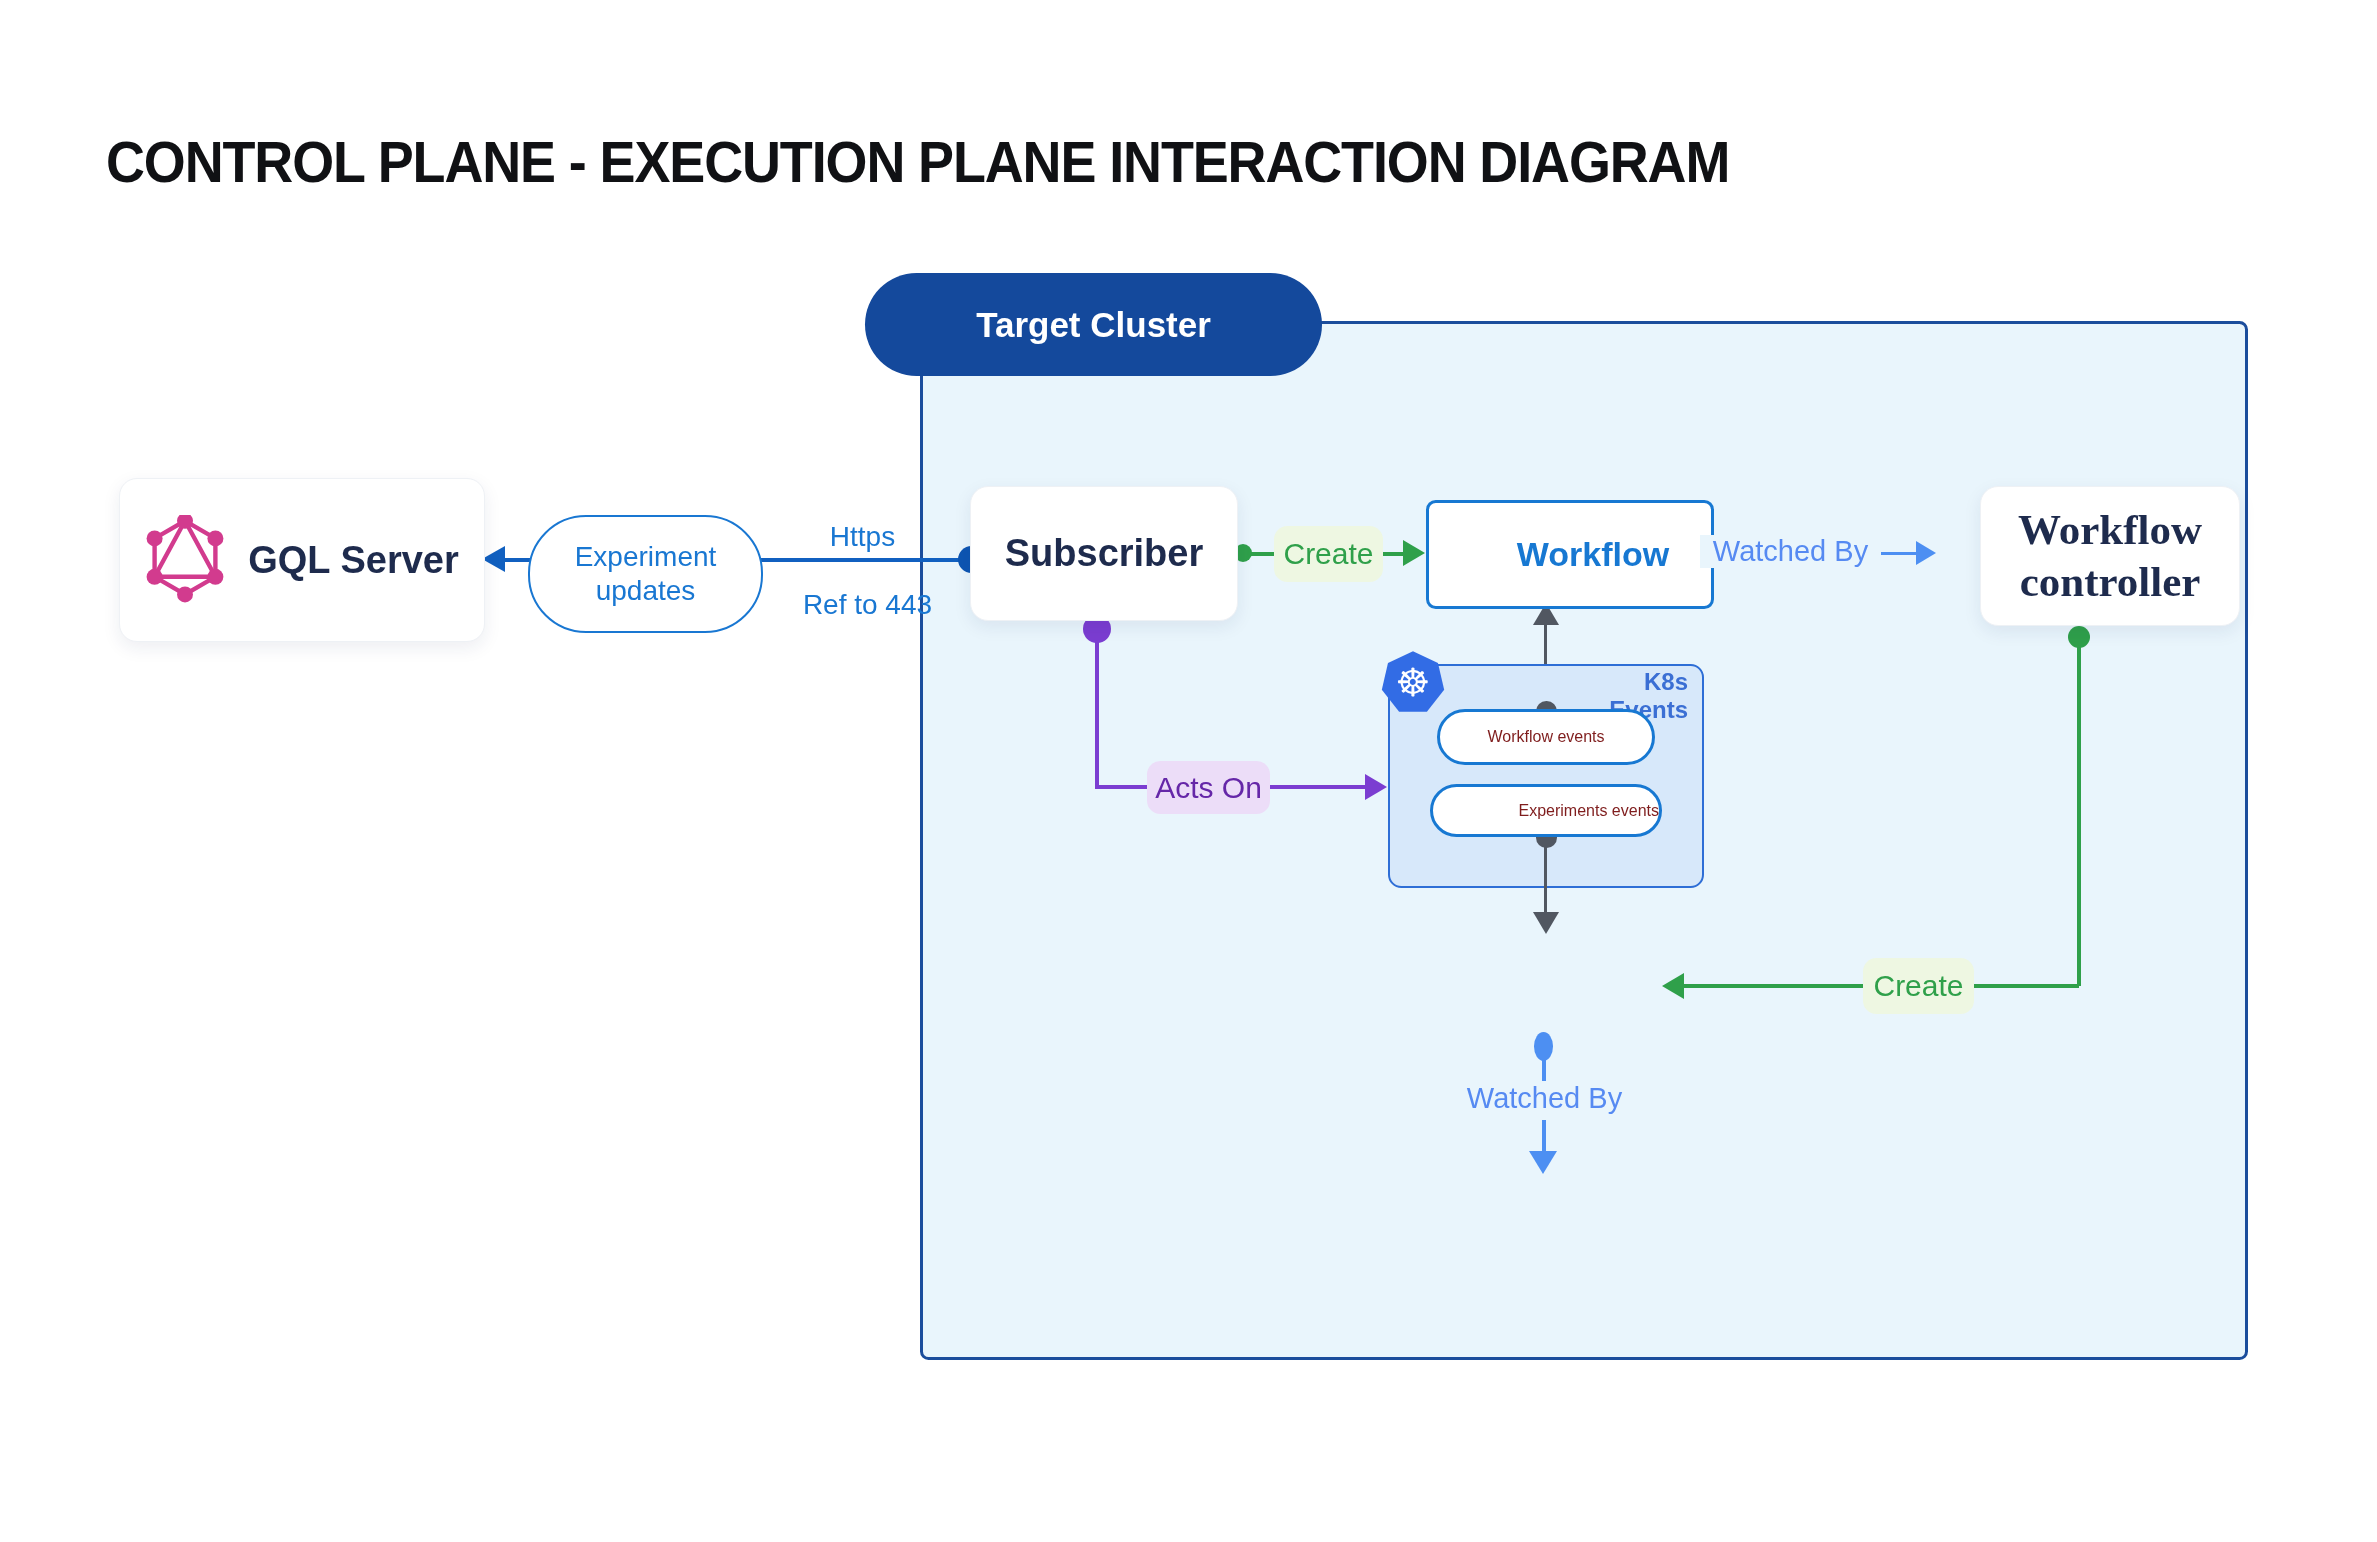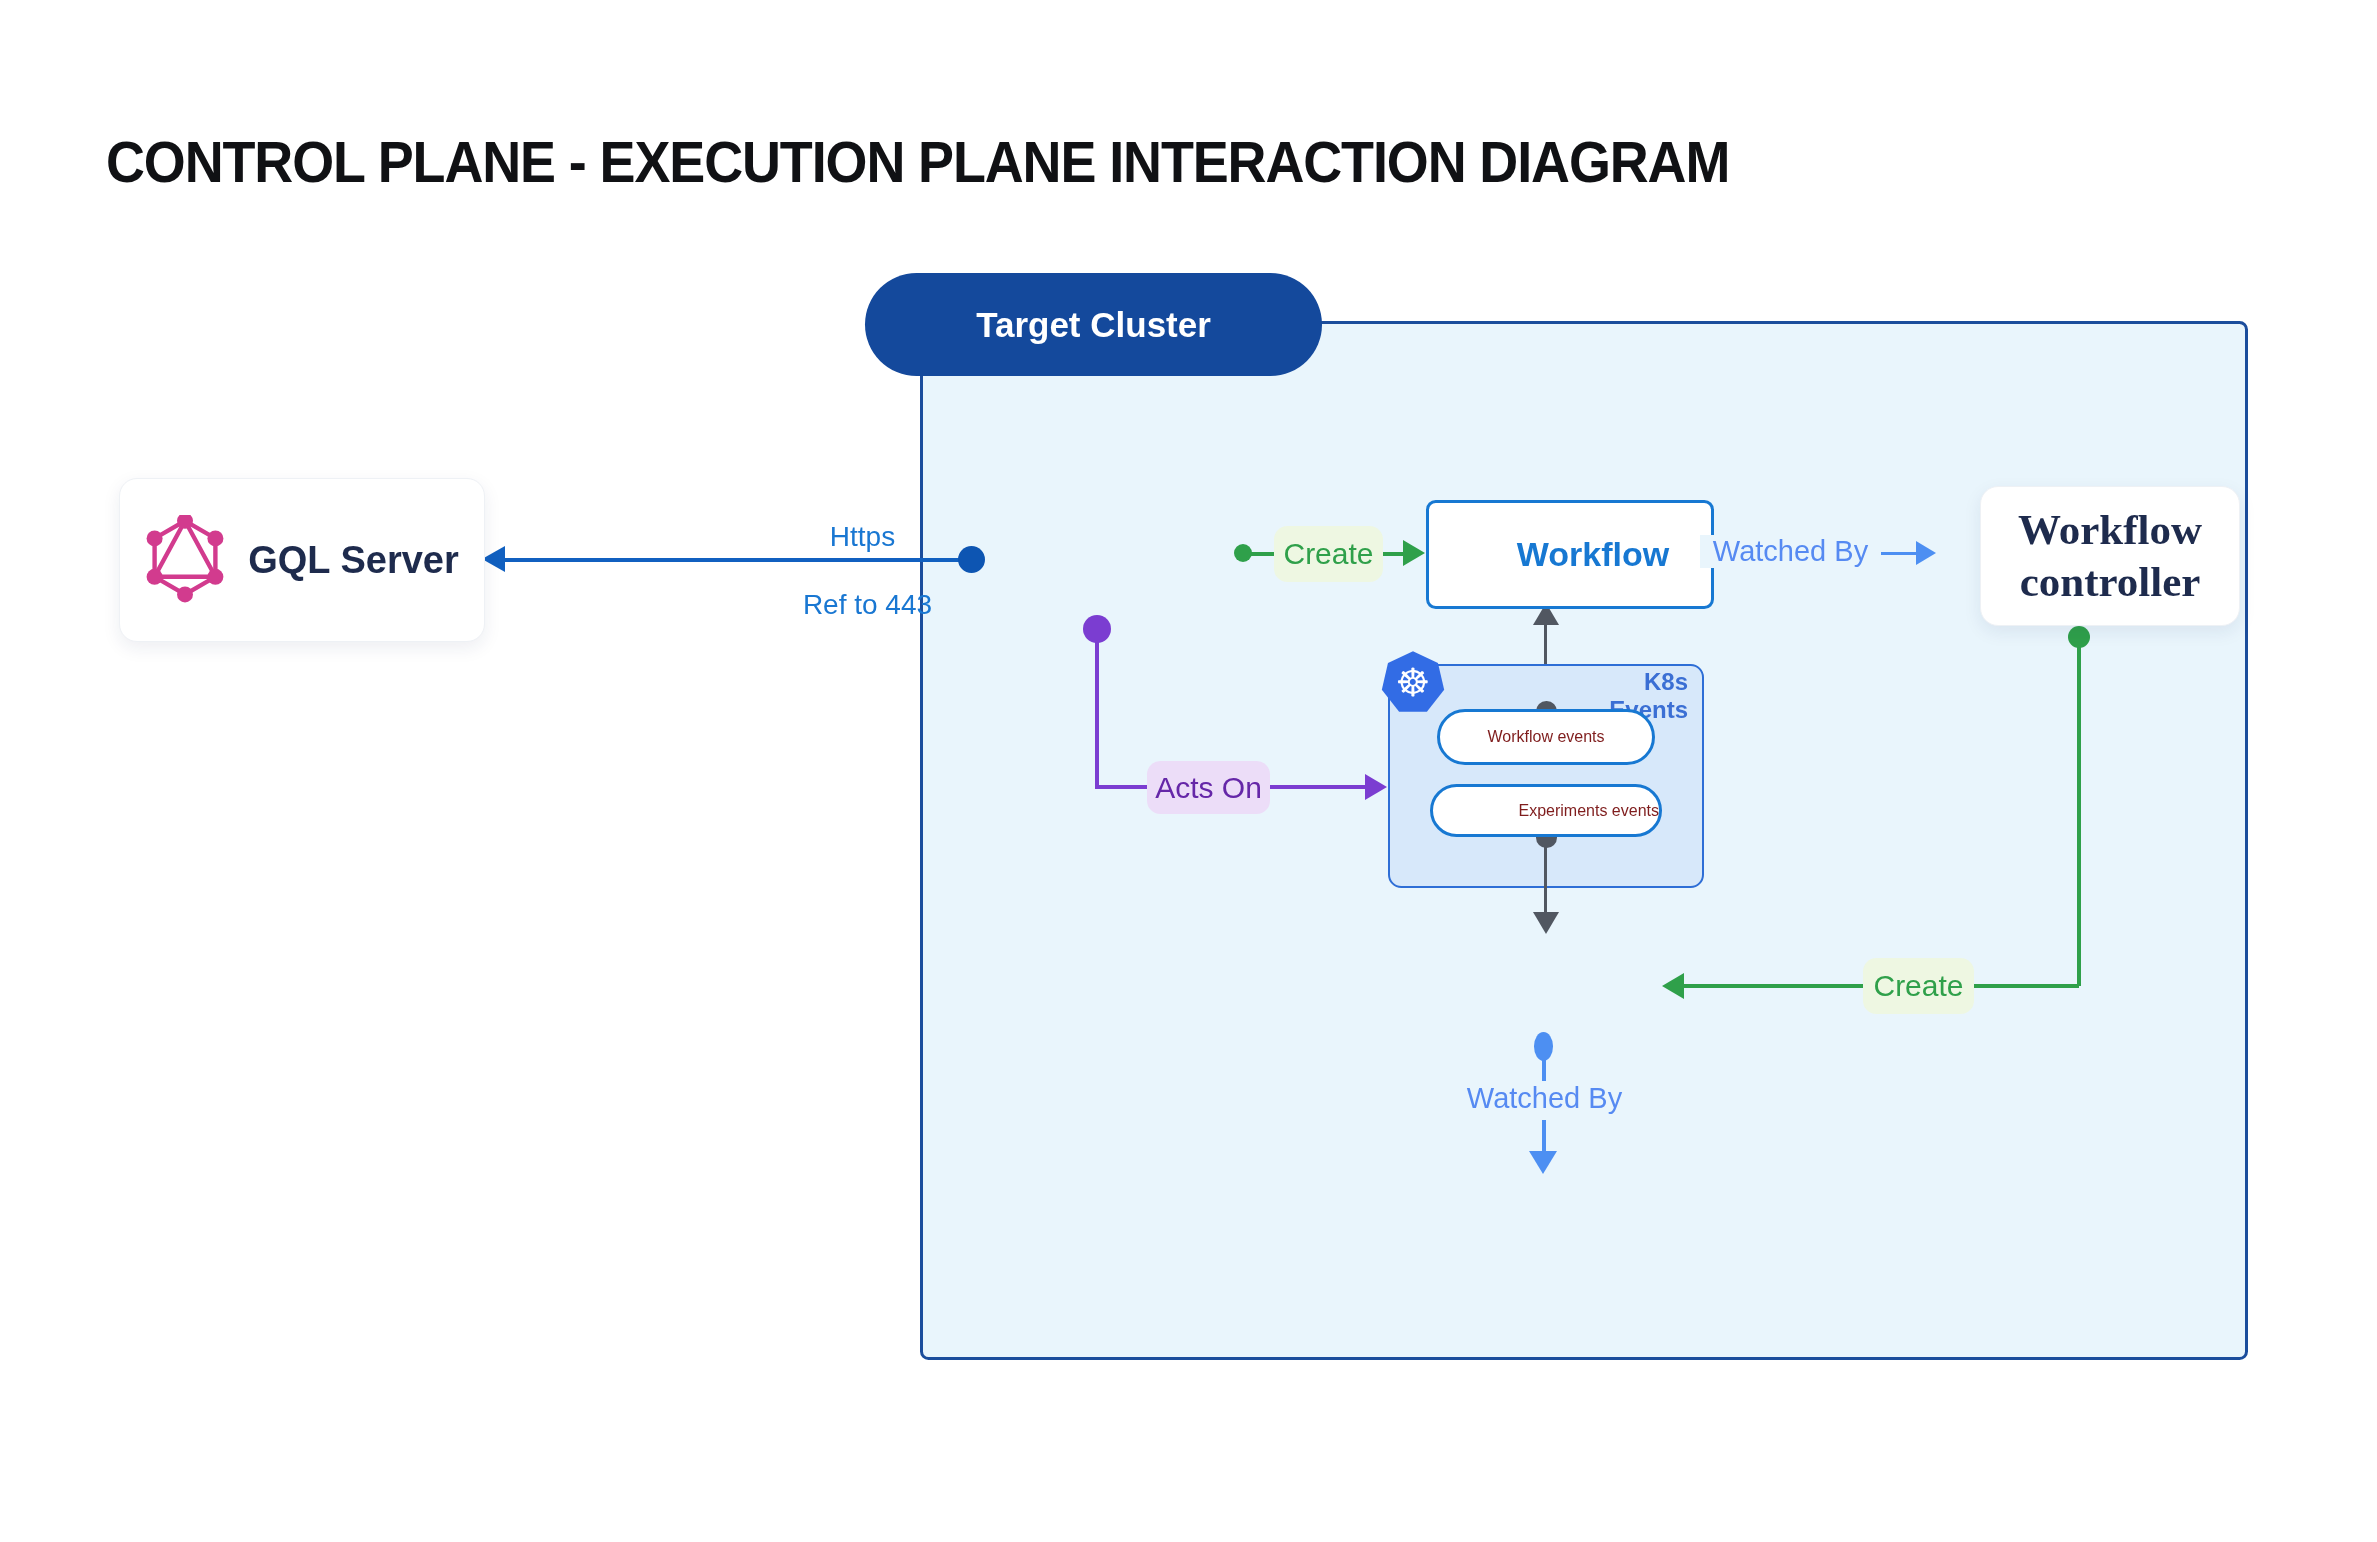--- a/index.html
+++ b/index.html
@@ -128,24 +128,30 @@
   </div>
 
   <div class="abs target-pill">
     <span>Target Cluster</span>
   </div>
 
   <div class="abs line-h blue" style="left:501px;top:558px;width:471px;"></div>
   <div class="abs arr arr-left-blue" style="left:482px;top:546px;"></div>
   <div class="abs dot" style="left:958px;top:546px;width:27px;height:27px;background:#0d55b2;"></div>
 
+  <div class="abs oval">
+    <span>Experiment updates</span>
+  </div>
 
   <div class="abs edge-label blue-text" style="left:811px;top:521px;width:103px;">Https</div>
   <div class="abs edge-label blue-text" style="left:790px;top:589px;width:155px;">Ref to 443</div>
 
+  <div class="abs card subscriber-card">
+    <span>Subscriber</span>
+  </div>
 
   <div class="abs line-h green" style="left:1241px;top:552px;width:169px;"></div>
   <div class="abs dot" style="left:1234px;top:544px;width:18px;height:18px;background:#2fa04a;"></div>
   <div class="abs arr arr-right-green" style="left:1403px;top:540px;"></div>
   <div class="abs label-pill green-pill" style="left:1274px;top:526px;width:109px;height:56px;">
     <span>Create</span>
   </div>
 
   <div class="abs obox workflow-box">
     <span>Workflow</span>

